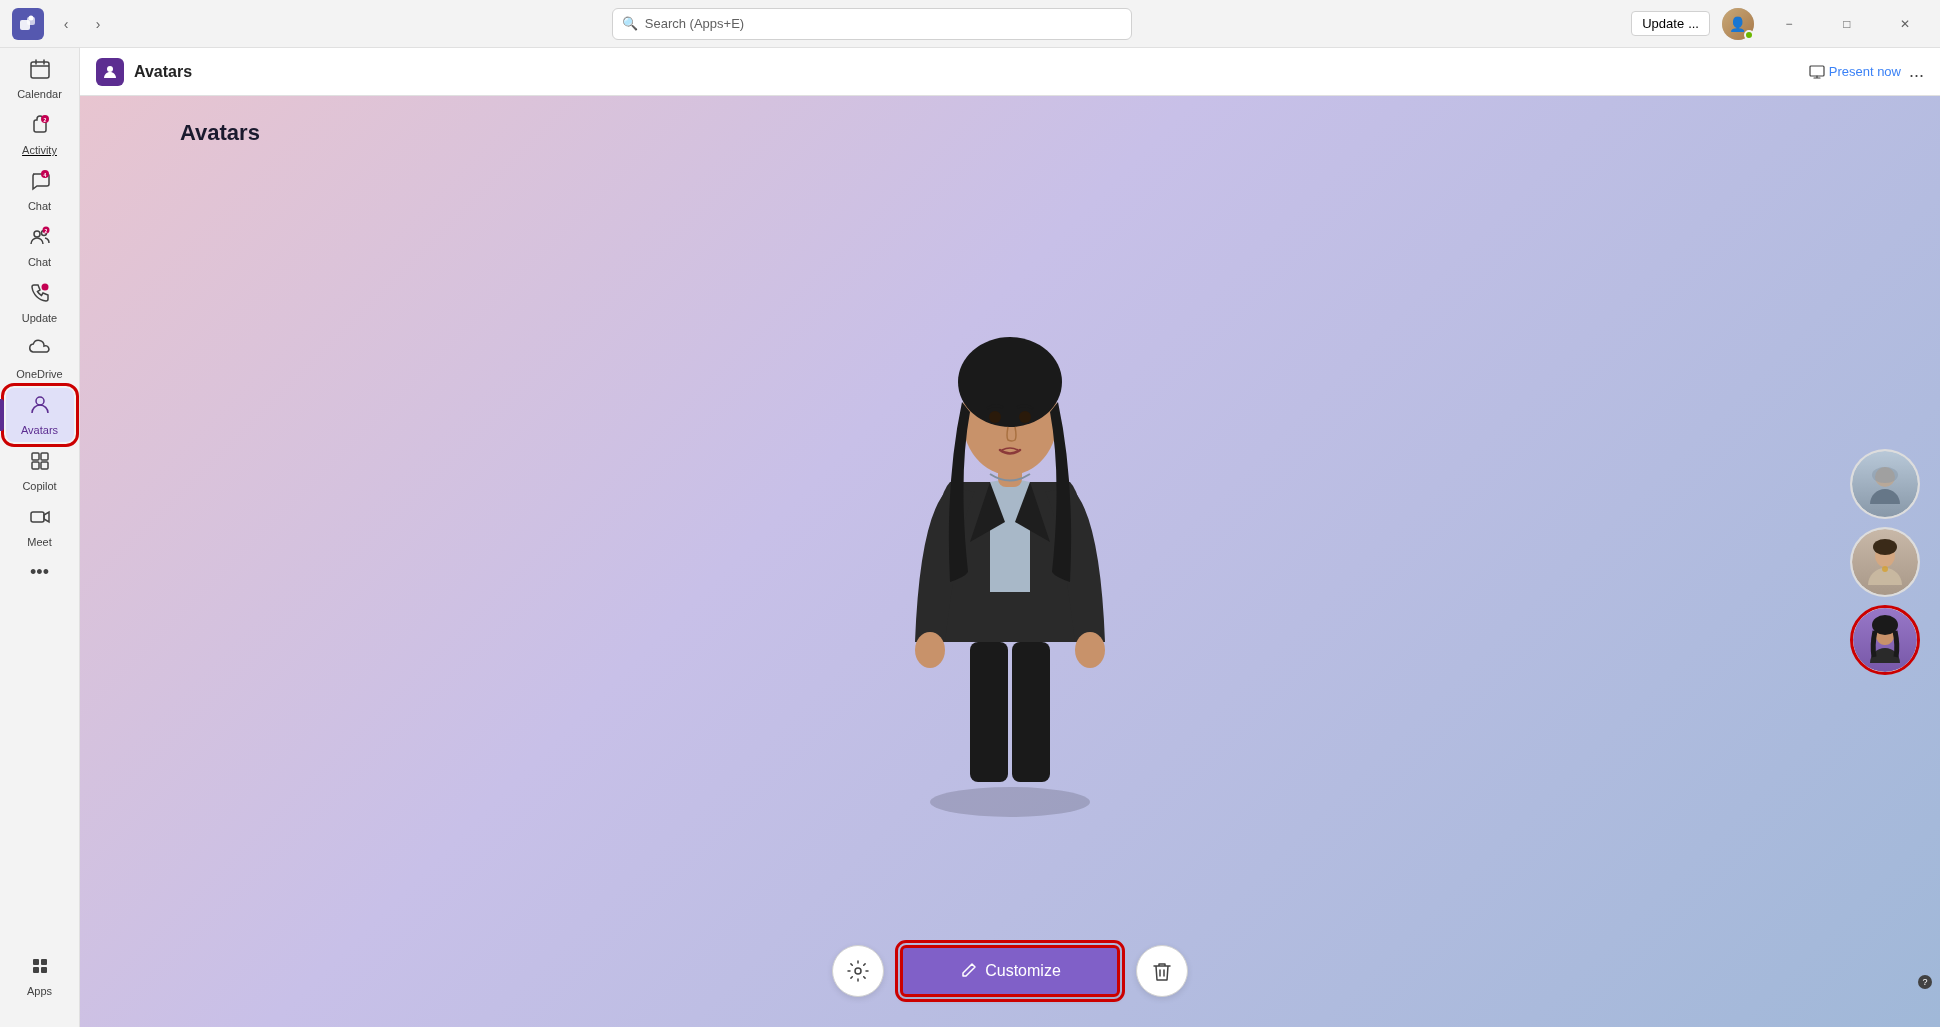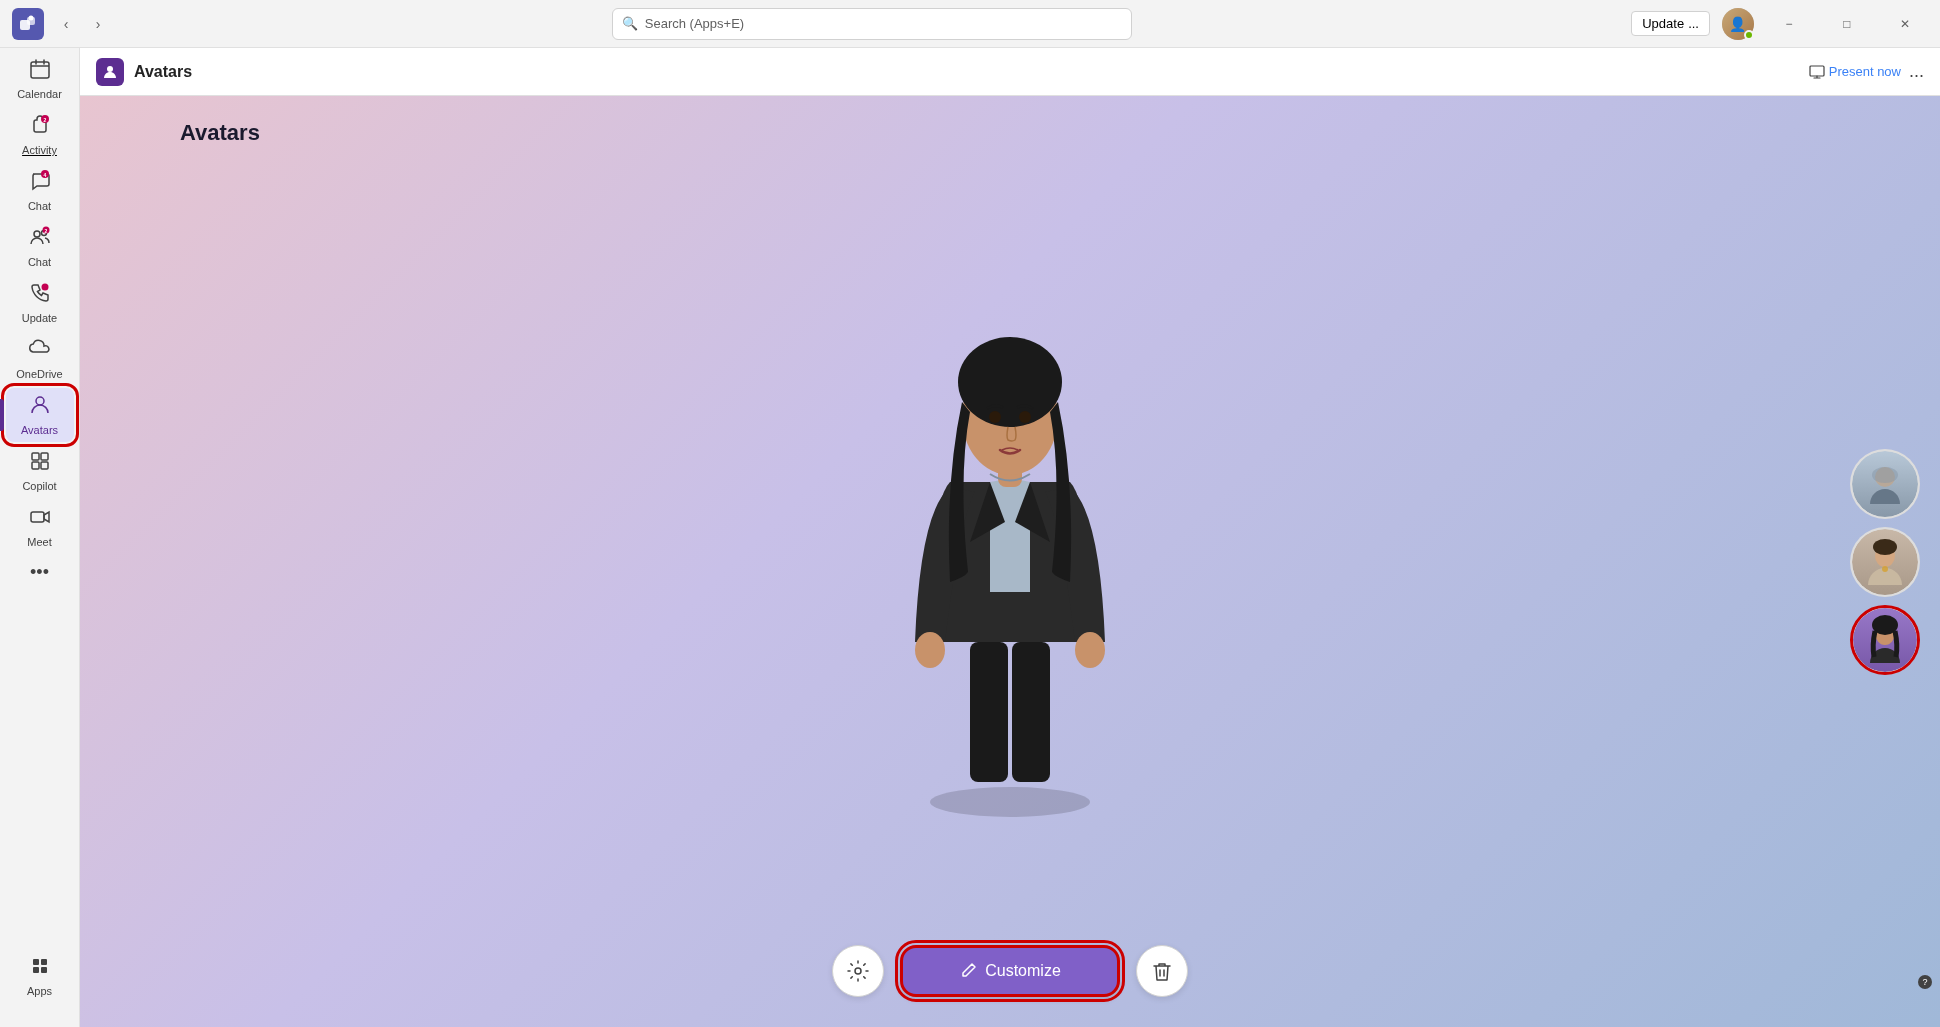--- a/index.html
+++ b/index.html
@@ -89,21 +89,21 @@
       display: flex; justify-content: center; align-items: center; gap: 16px;
       z-index: 10;
     }
     .settings-btn {
       width: 52px; height: 52px; border-radius: 50%; background: #fff;
       border: 1px solid #d1d1d1; display: flex; align-items: center; justify-content: center;
       cursor: pointer; font-size: 22px; box-shadow: 0 2px 6px rgba(0,0,0,0.1);
     }
     .customize-btn {
       width: 220px; height: 52px; background: #8060c8;
-      border: 3px solid #c00; border-radius: 16px;
+      border: 3px solid #c00; border-radius: 6px;
       display: flex; align-items: center; justify-content: center; gap: 8px;
       cursor: pointer; font-size: 16px; font-weight: 500; color: #fff;
       box-shadow: 0 2px 6px rgba(0,0,0,0.15);
     }
     .delete-btn {
       width: 52px; height: 52px; border-radius: 50%; background: #fff;
       border: 1px solid #d1d1d1; display: flex; align-items: center; justify-content: center;
       cursor: pointer; font-size: 18px; color: #424242;
       box-shadow: 0 2px 6px rgba(0,0,0,0.1);
     }

